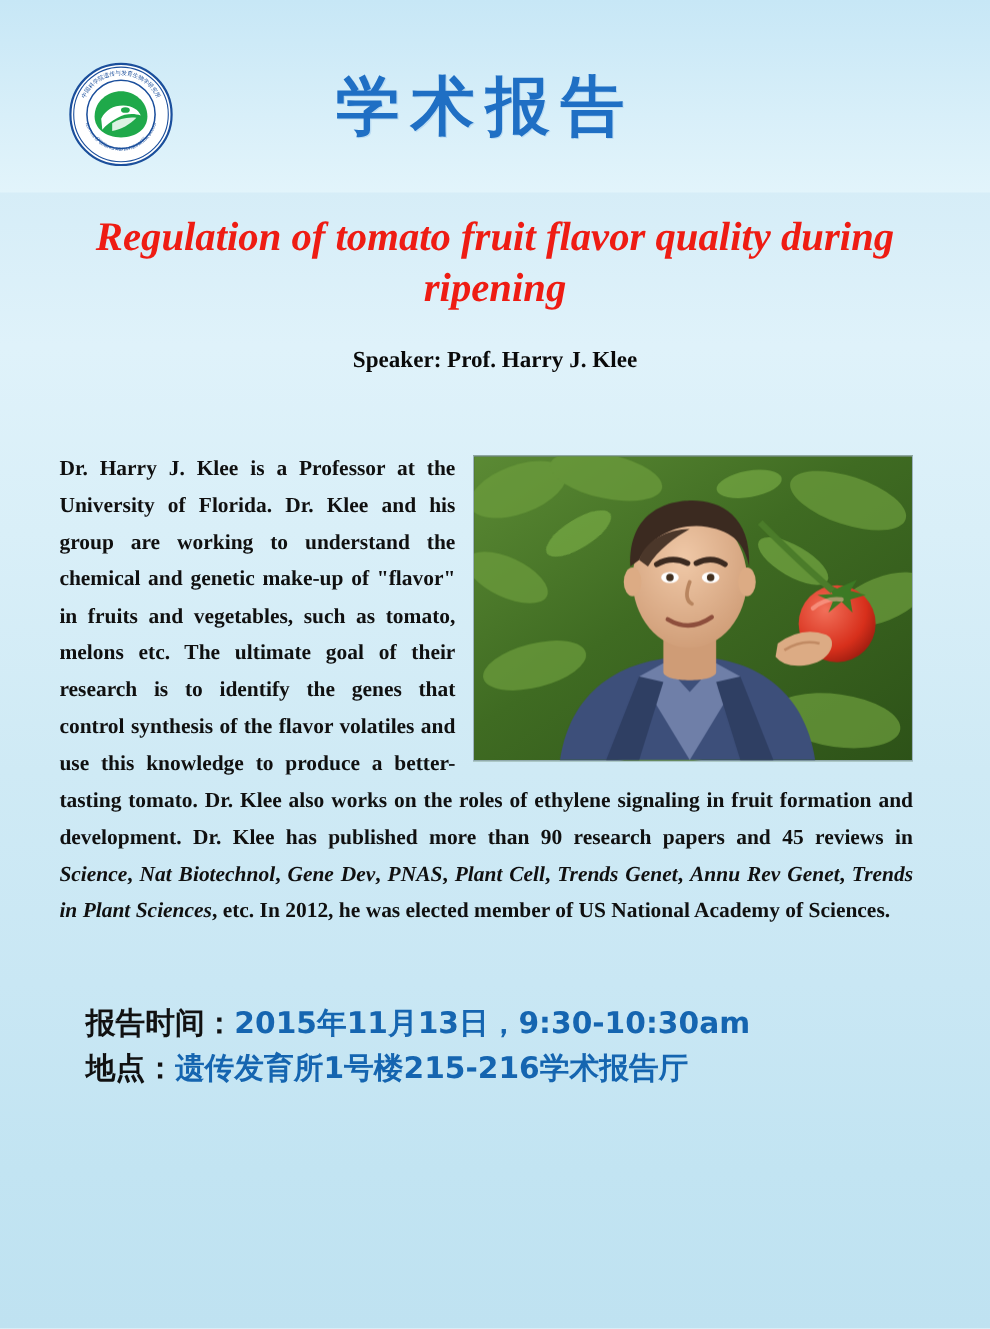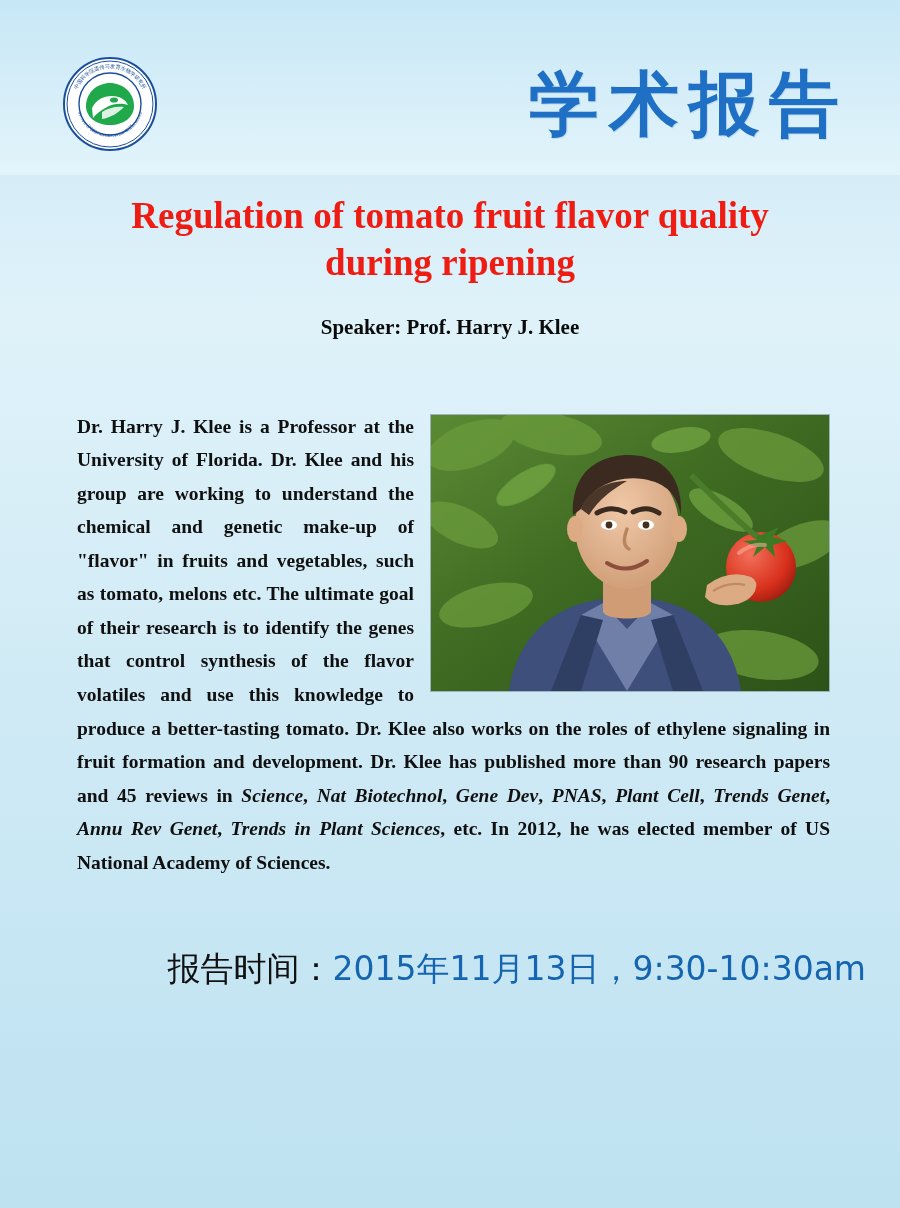--- a/index.html
+++ b/index.html
@@ -52,49 +52,50 @@
     left: 28px;
     top: 56px;
     width: 96px;
     height: 96px;
   }
   .logo svg { display: block; }
   .cn-title {
     position: absolute;
     left: 0; right: 17px;
     top: 58px;
-    text-align: right;
+    text-align: center;
     font-family: "DejaVu Sans", sans-serif;
     font-weight: bold;
-    font-size: 70px;
+    font-size: 58px;
     letter-spacing: 10px;
     color: #1f6fc4;
     text-shadow: 1px 1px 0 #bcdcf2;
   }
 
   
   .main-title {
     text-align: center;
     color: #ee1c13;
     font-weight: bold;
     font-size: 37px;
     line-height: 1.28;
     margin: 16px 52px 0 52px;
+    font-style: italic;
   }
   .speaker {
     text-align: center;
     color: #0a0a0a;
     font-weight: bold;
     font-size: 21px;
     margin-top: 28px;
   }
 
   
   .bio {
-    margin: 70px 36px 0 43px;
+    margin: 70px 36px 0 20px;
     font-size: 19.5px;
     line-height: 1.72;
     color: #101010;
     font-weight: bold;
     text-align: justify;
     text-justify: inter-word;
   }
   .photo {
     float: right;
     width: 398px;
@@ -106,26 +107,25 @@
     background: #3c5a22;
   }
   .photo svg { display: block; }
   .bio i { font-style: italic; }
 
   
   .info {
     margin: 64px 0 0 44px;
   }
   .info-line {
-    font-size: 33px;
+    font-size: 27px;
     line-height: 1.55;
     font-family: "DejaVu Sans", sans-serif;
-    font-weight: normal;
+    font-weight: bold;
     white-space: nowrap;
-    text-align: right;
   }
   .info-label {
     color: #111111;
   }
   .info-value {
     color: #1565b0;
   }
 </style>
 </head>
 <body>
@@ -240,16 +240,19 @@
         </svg>
       </div>
 
       <span>Dr. Harry J. Klee is a Professor at the University of Florida. Dr. Klee and his group are working to understand the chemical and genetic make-up of "flavor" in fruits and vegetables, such as tomato, melons etc. The ultimate goal of their research is to identify the genes that control synthesis of the flavor volatiles and use this knowledge to produce a better-tasting tomato. Dr. Klee also works on the roles of ethylene signaling in fruit formation and development. Dr. Klee has published more than 90 research papers and 45 reviews in </span><i>Science</i><span>, </span><i>Nat Biotechnol</i><span>, </span><i>Gene Dev</i><span>, </span><i>PNAS</i><span>, </span><i>Plant Cell</i><span>, </span><i>Trends Genet</i><span>, </span><i>Annu Rev Genet</i><span>, </span><i>Trends in Plant Sciences</i><span>, etc. In 2012, he was elected member of US National Academy of Sciences.</span>
     </div>
 
     <div class="info">
       <div class="info-line">
         <span class="info-label">报告时间：</span><span class="info-value">2015年11月13日，9:30-10:30am</span>
       </div>
+      <div class="info-line">
+        <span class="info-label">地点：</span><span class="info-value">遗传发育所1号楼215-216学术报告厅</span>
+      </div>
     </div>
 
   </div>
 </div>
 
 </body></html>

